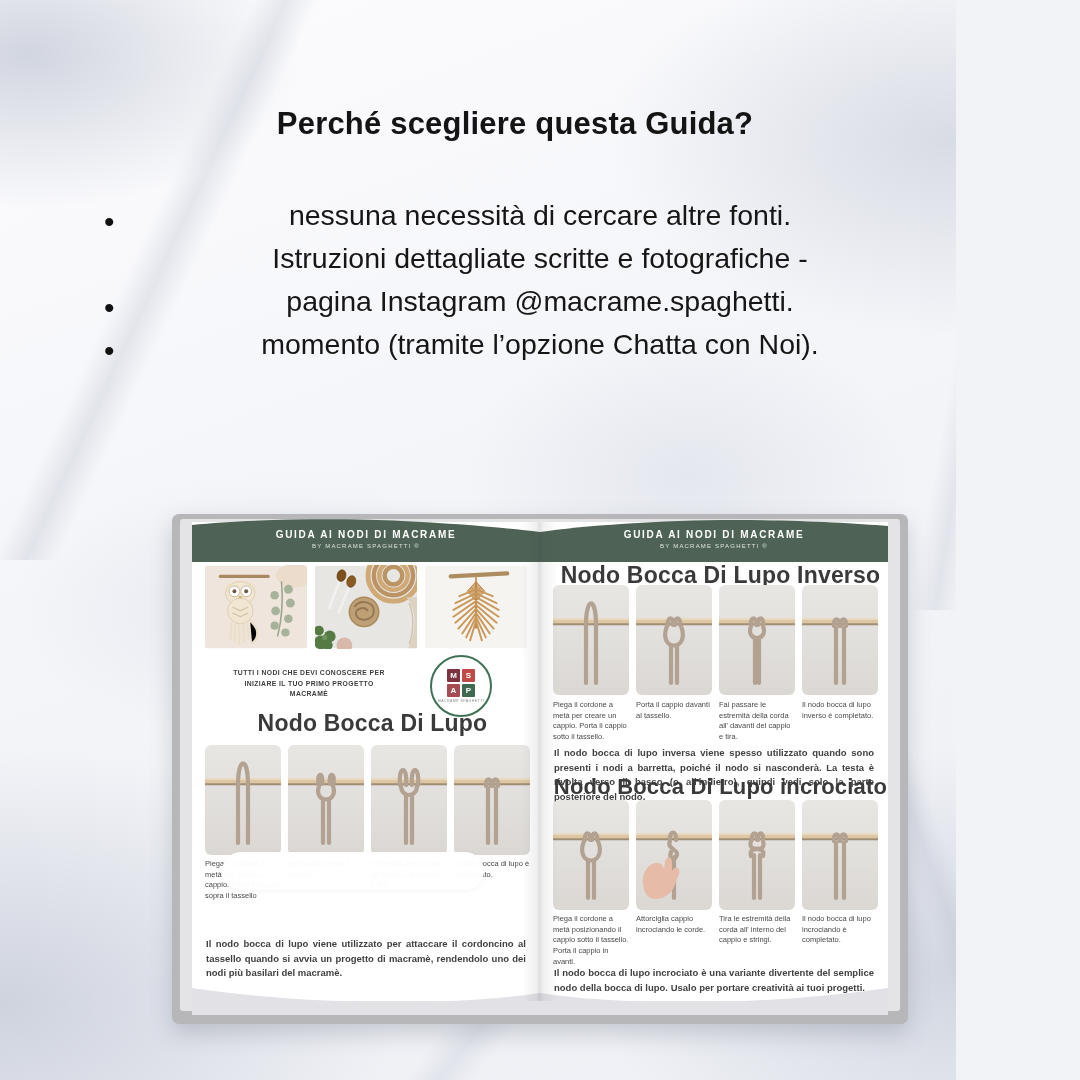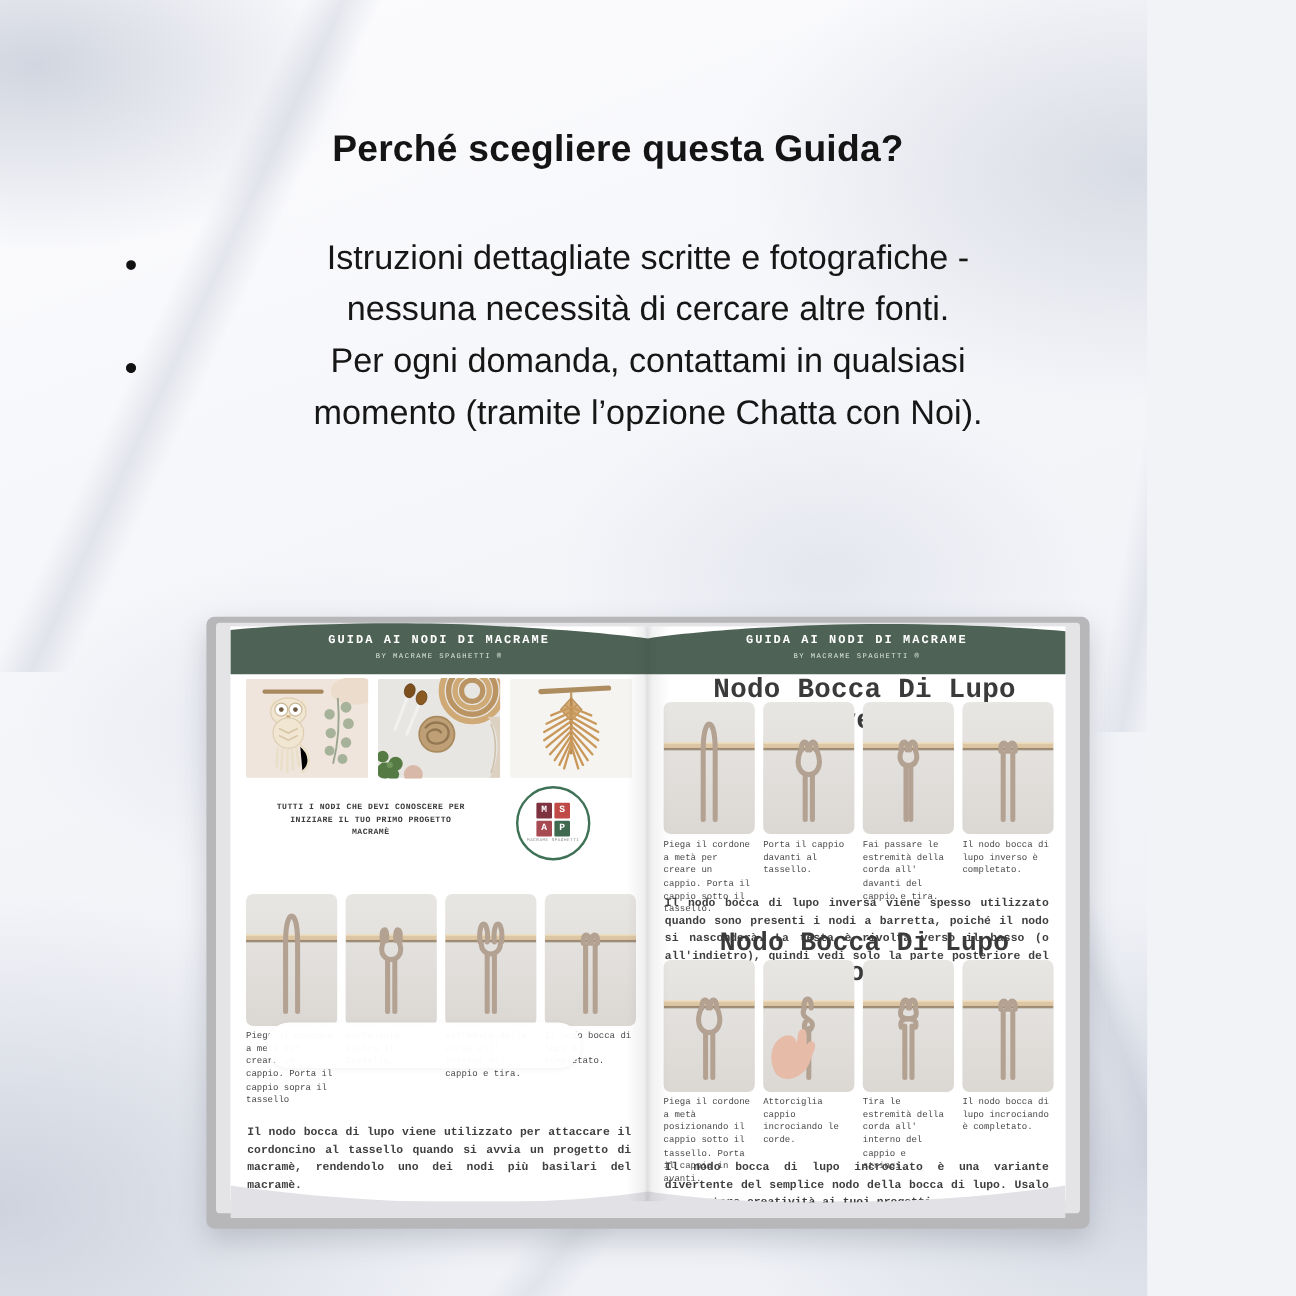--- a/index.html
+++ b/index.html
@@ -55,21 +55,21 @@
     box-shadow:0 10px 22px rgba(110,115,128,.30);
   }
   .cover-inner {
     position:absolute; left:8px; right:8px; top:5px; bottom:13px;
     background:#e4e4e7; border-radius:3px;
   }
   .pages {
     position:absolute; left:12px; right:12px; top:3px; bottom:10px;
     background:#ffffff; display:flex;
   }
-  .page { position:relative; width:348px; height:100%;font-family:Liberation Mono, monospace; }
+  .page { position:relative; width:348px; height:100%; }
 
   
   .band { position:absolute; left:0; right:0; top:-6px; height:46px; z-index:2; }
   .band svg { position:absolute; inset:0; width:100%; height:100%; }
   .band-text { position:absolute; left:0; right:0; top:13px; text-align:center; }
   .band-title { font-size:10px; font-weight:700; letter-spacing:1.7px; color:#ffffff; }
   .band-sub { font-size:6px; letter-spacing:1.2px; color:#dde4dd; margin-top:3px; }
 
   
   .gallery { position:absolute; top:43px; left:13px; right:13px; height:84px; display:flex; gap:8px; z-index:1; }
@@ -139,29 +139,29 @@
 </head>
 <body>
 
 <div class="canvas">
 
   <div class="headline">Perché scegliere questa Guida?</div>
 
   <ul class="bullets" id="bullets">
       <li>
         <span class="dot">•</span>
+        <div class="bline">nessuna necessità di cercare altre fonti.</div>
         <div class="bline">Istruzioni dettagliate scritte e fotografiche -</div>
-        <div class="bline">nessuna necessità di cercare altre fonti.</div>
       </li>
       <li>
         <span class="dot">•</span>
+        <div class="bline">pagina Instagram @macrame.spaghetti.</div>
       </li>
       <li>
         <span class="dot">•</span>
-        <div class="bline">Per ogni domanda, contattami in qualsiasi</div>
         <div class="bline">momento (tramite l’opzione Chatta con Noi).</div>
       </li>
     </ul>
 
   <div class="book">
     <div class="cover">
       <div class="cover-inner">
         <div class="pages">
 
           <section class="page">
@@ -278,20 +278,21 @@
                 <div class="logo-grid">
                   <span class="sq sq-m">M</span>
                   <span class="sq sq-s">S</span>
                   <span class="sq sq-a">A</span>
                   <span class="sq sq-p">P</span>
                 </div>
                 <div class="logo-cap">MACRAME SPAGHETTI</div>
               </div>
             </div>
 
+            <h2 class="knot-title t-left">Nodo Bocca Di Lupo</h2>
 
             <div class="steps s-left">
                 <div class="step">
                   <svg viewBox="0 0 76 110" preserveAspectRatio="none" xmlns="http://www.w3.org/2000/svg">
                     <rect x="0" y="33.5" width="76" height="6.2" fill="#dcc6a4"></rect>
                     <rect x="0" y="38.3" width="76" height="2" fill="#6e5a44" opacity="0.55"></rect>
                     <rect x="0" y="33.5" width="76" height="1.2" fill="#f0e2c8"></rect>
                     <g fill="none" stroke="#b3a192" stroke-width="4.2" stroke-linecap="round">
                       <path d="M33,98 L33,40 C33,11 43,11 43,40 L43,98"></path>
                     </g>

